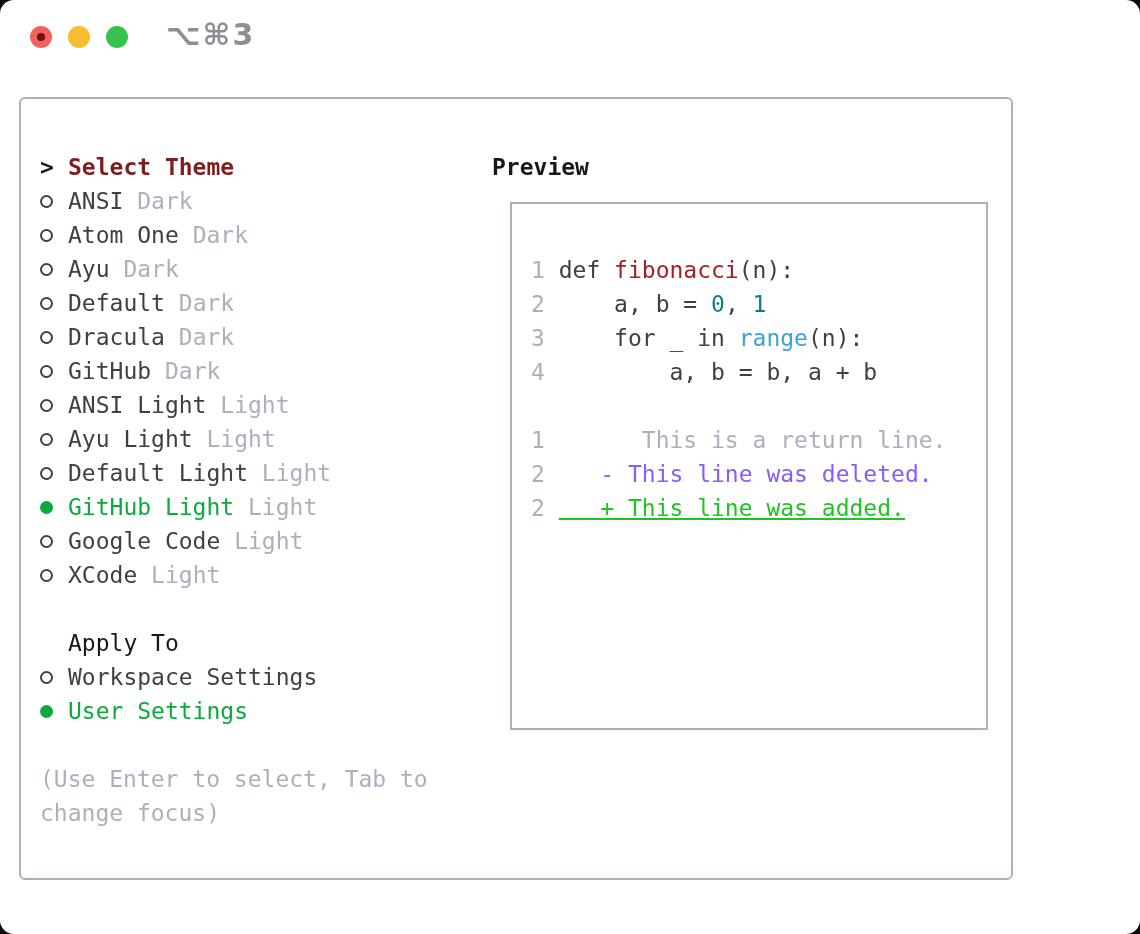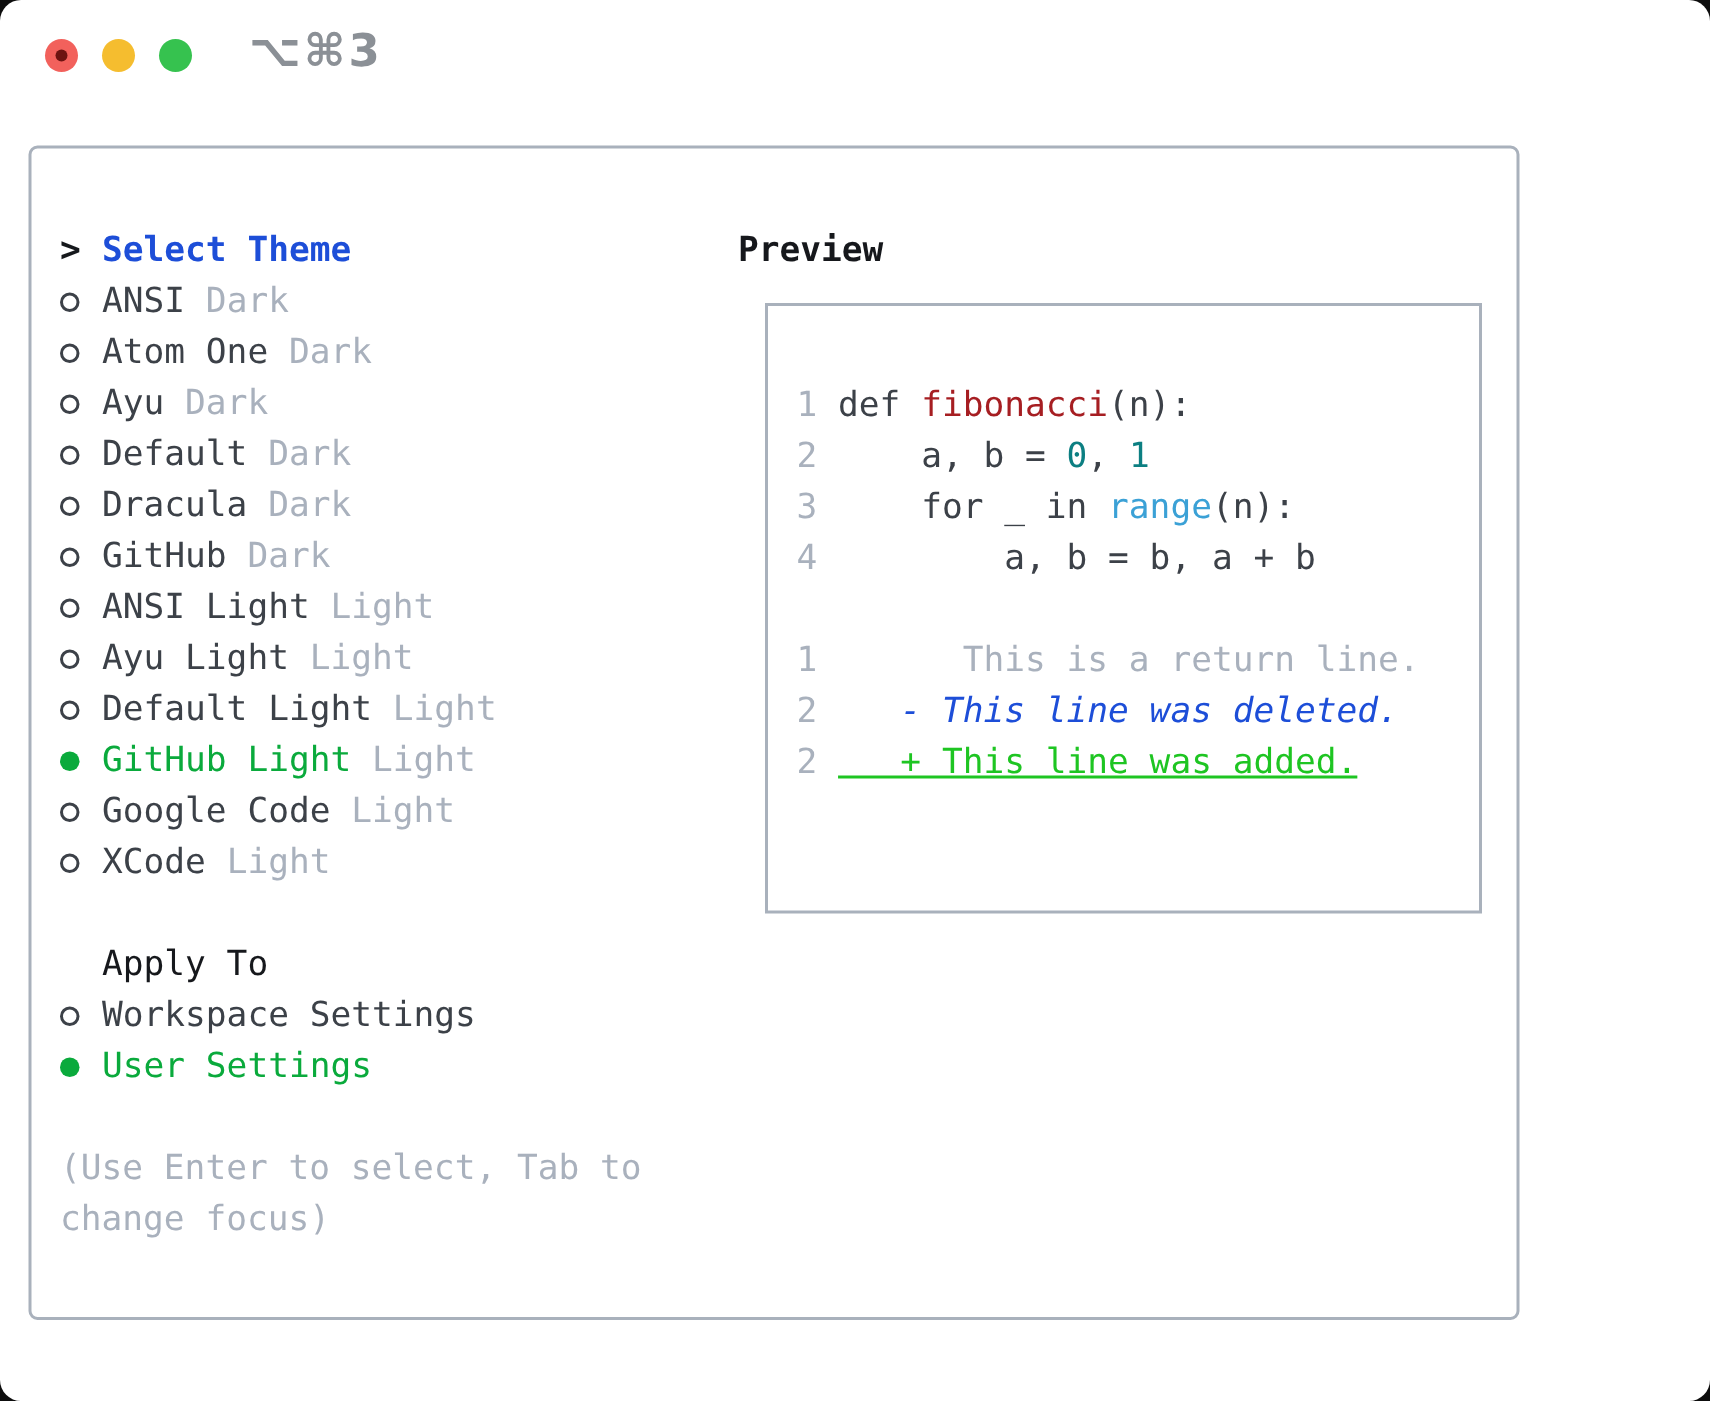--- a/index.html
+++ b/index.html
@@ -31,43 +31,43 @@
   .panel{
     position:absolute;left:19px;top:97px;width:994px;height:783px;
     border:2px solid #a9b1bc;border-radius:6px;box-sizing:border-box;
     background:#ffffff;
   }
   .row{display:flex;align-items:center;height:34px;font-size:23px;line-height:34px;white-space:pre;}
   .marker{width:28px;flex:0 0 28px;display:flex;align-items:center;}
   .cursor{font-weight:bold;color:#16181c;}
   .radio{width:13px;height:13px;border-radius:50%;box-sizing:border-box;border:2px solid #3c4148;}
   .radio.on{border:none;background:#0aaa3c;}
-  .hdr{font-weight:bold;color:#1d4ed8;}
+  .hdr{font-weight:bold;color:#7f1d1d;}
   .subhdr{color:#16181c;}
   .opt-name{color:#3c4148;}
   .opt-name.sel{color:#0aaa3c;}
   .variant{color:#a9b1bd;}
   .hint{color:#a9b1bd;}
   
   .left-col{position:absolute;left:19px;top:51px;}
   
   .preview-title{position:absolute;left:471px;top:51px;font-size:23px;line-height:34px;font-weight:bold;color:#16181c;}
   .preview-box{
-    position:absolute;left:489px;top:103px;width:478px;height:407px;
+    position:absolute;left:489px;top:103px;width:478px;height:528px;
     border:2px solid #a9b1bc;box-sizing:border-box;background:#ffffff;
     padding:49px 0 0 19px;overflow:hidden;
   }
   .code-row{height:34px;font-size:23px;line-height:34px;white-space:pre;}
   .lineno{color:#a9b1bd;}
   .tk-plain{color:#3c4148;}
   .tk-function{color:#a61e22;}
   .tk-number{color:#0c7f82;}
   .tk-builtin{color:#3ba1d6;}
   .tk-context{color:#a9b1bd;}
-  .tk-deleted{color:#1d4ed8;font-style:italic;}
+  .tk-deleted{color:#8b5cf6;}
   .tk-added{color:#1ec522;text-decoration:underline;}
 </style>
 </head>
 <body>
 
 <div class="window">
 
   <div class="titlebar">
     <div class="light light-close">
         <div class="dot"></div>

